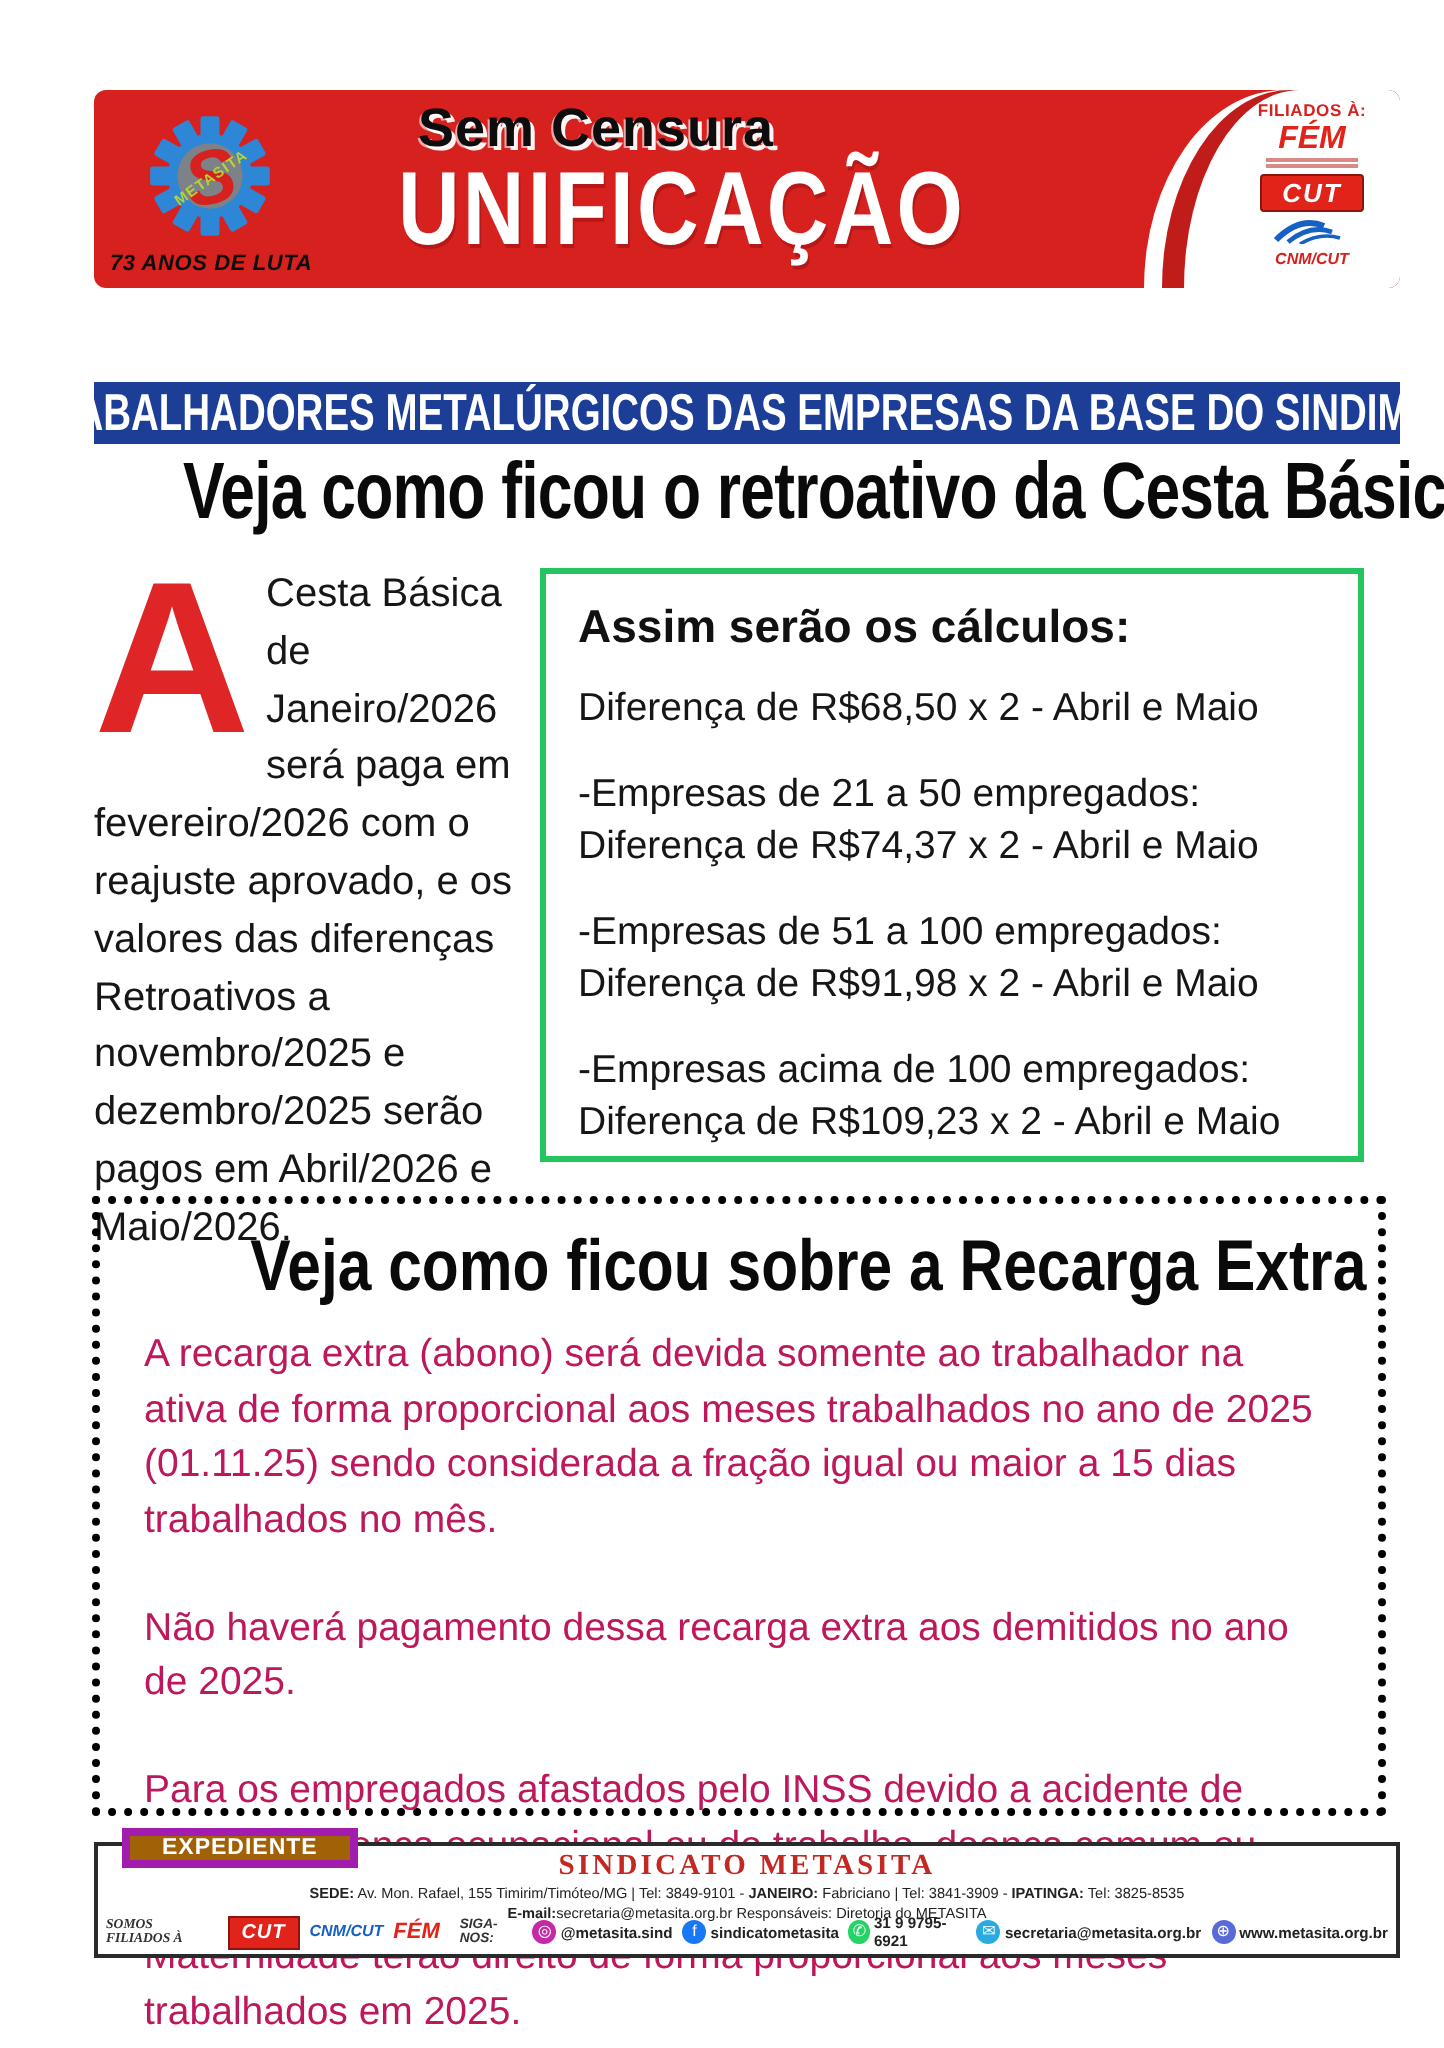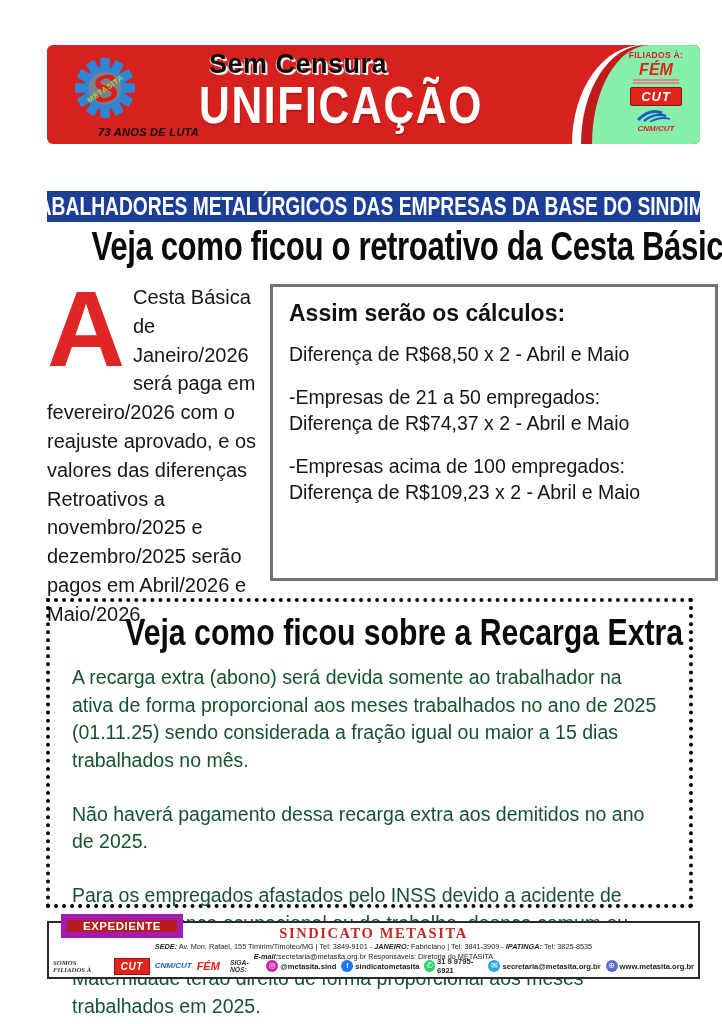--- a/index.html
+++ b/index.html
@@ -4,31 +4,31 @@
 <style>
   html,body{margin:0;padding:0;background:#fff;}
   .page{position:relative;width:722px;height:1024px;background:#fff;overflow:hidden;
         font-family:"Liberation Sans",sans-serif;color:#1a1a1a;}
 
   
   .masthead{position:absolute;left:47px;top:45px;width:653px;height:99px;
             background:#d6211f;border-radius:6px;overflow:hidden;}
   .gear{position:absolute;left:24px;top:9px;width:68px;height:68px;}
   .anniversary{position:absolute;left:8px;top:81px;font-size:11px;font-weight:bold;
-               font-style:italic;color:#0d0d0d;letter-spacing:.3px;margin-left:43px;}
+               font-style:italic;color:#0d0d0d;letter-spacing:.3px;}
   .pretitle{position:absolute;left:162px;top:4px;font-size:27px;font-weight:900;color:#0d0d0d;
             letter-spacing:.5px;text-shadow:2px 2px 0 rgba(255,255,255,.95),-1px 1px 0 rgba(255,255,255,.6);text-align:right;}
   .bigtitle{position:absolute;left:152px;top:30px;font-size:52px;font-weight:900;color:#fff;
             white-space:nowrap;transform:scaleX(.82);transform-origin:left top;letter-spacing:2px;
             text-shadow:1px 2px 0 rgba(120,10,10,.35);}
   .curve1{position:absolute;right:0;top:0;width:128px;height:99px;background:#fff;
           border-top-left-radius:70px 99px;}
   .curve2{position:absolute;right:0;top:0;width:119px;height:99px;background:#c01c1a;
           border-top-left-radius:64px 99px;}
-  .affil{position:absolute;right:0;top:0;width:108px;height:99px;background:#86efac;
+  .affil{position:absolute;right:0;top:0;width:108px;height:99px;background:#ffffff;
          border-top-left-radius:58px 99px;text-align:center;padding-top:5px;box-sizing:border-box;}
   .affil-inner{margin-left:20px;}
   .affil-label{font-size:8.5px;font-weight:bold;color:#d6211f;letter-spacing:.3px;}
   .fem-big{font-size:16px;font-weight:900;font-style:italic;color:#e2231a;line-height:1;margin-top:2px;}
   .fem-lines{width:46px;margin:1px auto 3px;}
   .fem-lines div{height:2px;background:#d98a86;margin-bottom:1px;}
   .cut-big{width:50px;height:17px;margin:0 auto;background:#e2231a;color:#fff;font-weight:900;
            font-style:italic;font-size:13px;line-height:17px;letter-spacing:1px;border-radius:2px;
            border:1px solid #8d1410;}
   .cnm-waves{margin-top:2px;line-height:1;}
@@ -47,42 +47,42 @@
   
   .headline1{position:absolute;left:0;top:224px;width:722px;text-align:center;}
   .headline1 span{display:inline-block;font-size:40px;font-weight:900;color:#0a0a0a;
                   white-space:nowrap;transform:scaleX(.78);transform-origin:center;letter-spacing:-.5px;}
 
   
   .lead-col{position:absolute;left:47px;top:283px;width:213px;font-size:20px;line-height:1.44;
             color:#161616;}
   .dropcap{float:left;font-size:108px;line-height:.78;font-weight:900;color:#e02526;
            margin:4px 8px 0 0;}
-  .calc-box{position:absolute;left:270px;top:284px;width:448px;height:297px;box-sizing:border-box;
-            border:3px solid #737373;padding:13px 16px;}
+  .calc-box{position:absolute;left:270px;top:284px;width:412px;height:297px;box-sizing:border-box;
+            border:3px solid #22c55e;padding:13px 16px;}
   .calc-title{font-size:23px;font-weight:bold;color:#111;margin-bottom:15px;}
   .calc-item{font-size:19.5px;line-height:1.33;color:#161616;margin-bottom:17px;}
 
   
   .recarga-box{position:absolute;left:46px;top:598px;width:647px;height:310px;box-sizing:border-box;
                border:4px dotted #000;padding:8px 22px 0;}
   .headline2{text-align:left;margin:2px 0 10px;}
   .headline2 span{display:inline-block;font-size:36px;font-weight:900;color:#0a0a0a;
                   white-space:nowrap;transform:scaleX(.84);transform-origin:center;}
-  .recarga-box p{font-size:19.5px;line-height:1.42;color:#14532d;margin:0 0 26px;}
+  .recarga-box p{font-size:19.5px;line-height:1.42;color:#be185d;margin:0 0 26px;}
 
   
   .footer{position:absolute;left:47px;top:921px;width:653px;height:58px;box-sizing:border-box;
           border:2px solid #2a2a2a;background:#fff;}
-  .exp-tab{position:absolute;left:12px;top:-9px;background:#b91c1c;border:6px solid #a21caf;
+  .exp-tab{position:absolute;left:12px;top:-9px;background:#a16207;border:4px solid #a21caf;
            color:#fff;font-weight:bold;font-size:11.5px;padding:0 16px;letter-spacing:.5px;}
   .org-name{text-align:center;margin-top:2px;font-family:"Liberation Serif",serif;font-weight:bold;
             font-size:14.5px;color:#c32822;letter-spacing:1.6px;}
   .addr,.mailline{text-align:center;font-size:7.3px;color:#222;line-height:1.35;}
-  .addr b,.mailline b{font-weight:bold;font-style:italic;}
+  .addr b,.mailline b{font-weight:bold;}
   .foot-row{position:absolute;left:4px;right:4px;bottom:2px;display:flex;align-items:center;gap:5px;}
   .somos{font-family:"Liberation Serif",serif;font-style:italic;font-weight:bold;font-size:6.8px;color:#333;}
   .cut-mini{background:#e2231a;color:#fff;font-weight:900;font-style:italic;font-size:10px;
             padding:2px 6px;border:1px solid #8d1410;letter-spacing:.5px;}
   .cnm-mini{color:#1760c4;font-weight:900;font-style:italic;font-size:8px;line-height:1;text-align:center;}
   .fem-mini{color:#e2231a;font-weight:900;font-style:italic;font-size:11px;}
   .spacer{flex:1;}
   .siga{font-style:italic;font-weight:bold;font-size:6.8px;color:#333;}
   .social{display:flex;align-items:center;gap:2px;}
   .dot{width:12px;height:12px;border-radius:50%;display:inline-flex;align-items:center;
@@ -162,20 +162,24 @@
   <div class="calc-box">
     <div class="calc-title">Assim serão os cálculos:</div>
     <div class="calc-item">
       <div>Diferença de R$68,50 x 2 - Abril e Maio</div>
     </div>
     <div class="calc-item">
       <div>-Empresas de 21 a 50 empregados:</div>
       <div>Diferença de R$74,37 x 2 - Abril e Maio</div>
     </div>
     <div class="calc-item">
+      <div>-Empresas de 51 a 100 empregados:</div>
+      <div>Diferença de R$91,98 x 2 - Abril e Maio</div>
+    </div>
+    <div class="calc-item">
       <div>-Empresas acima de 100 empregados:</div>
       <div>Diferença de R$109,23 x 2 - Abril e Maio</div>
     </div>
   </div>
 
   <div class="recarga-box">
     <div class="headline2">
       <span>Veja como ficou sobre a Recarga Extra</span>
     </div>
     <p>A recarga extra (abono) será devida somente ao trabalhador na ativa de forma proporcional aos meses trabalhados no ano de 2025 (01.11.25) sendo considerada a fração igual ou maior a 15 dias trabalhados no mês.</p>

